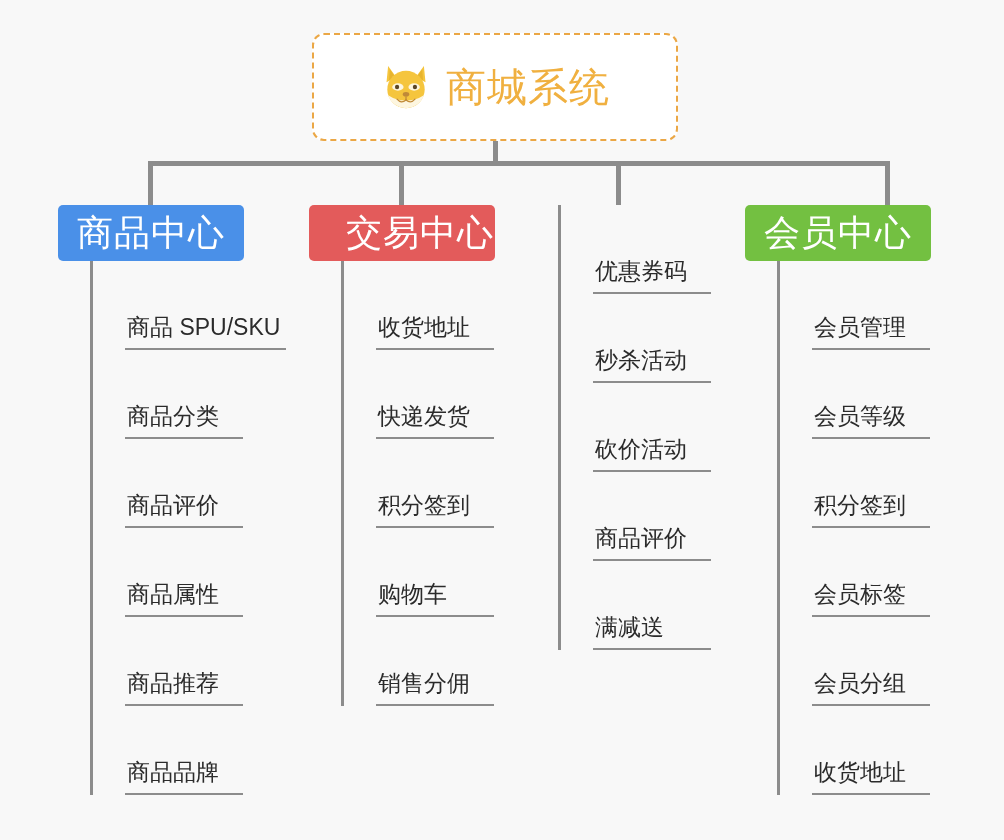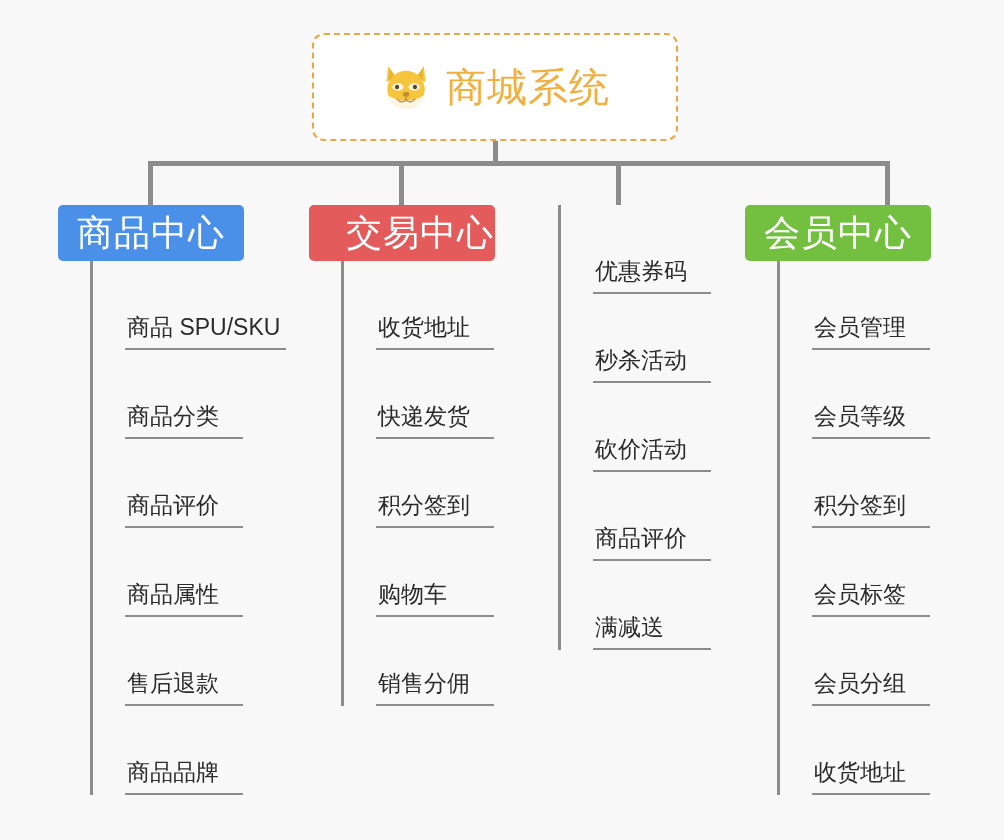--- a/index.html
+++ b/index.html
@@ -175,21 +175,21 @@
       <div class="leaf-item">
         <span class="leaf-label">商品分类</span>
       </div>
       <div class="leaf-item">
         <span class="leaf-label">商品评价</span>
       </div>
       <div class="leaf-item">
         <span class="leaf-label">商品属性</span>
       </div>
       <div class="leaf-item">
-        <span class="leaf-label">售后退款</span>
+        <span class="leaf-label">商品推荐</span>
       </div>
       <div class="leaf-item">
         <span class="leaf-label">商品品牌</span>
       </div>
     </div>
   </div>
 
   <div class="column col1">
     <div class="cat-box" style="background: rgb(227, 91, 91);">
       <span>交易中心</span>

